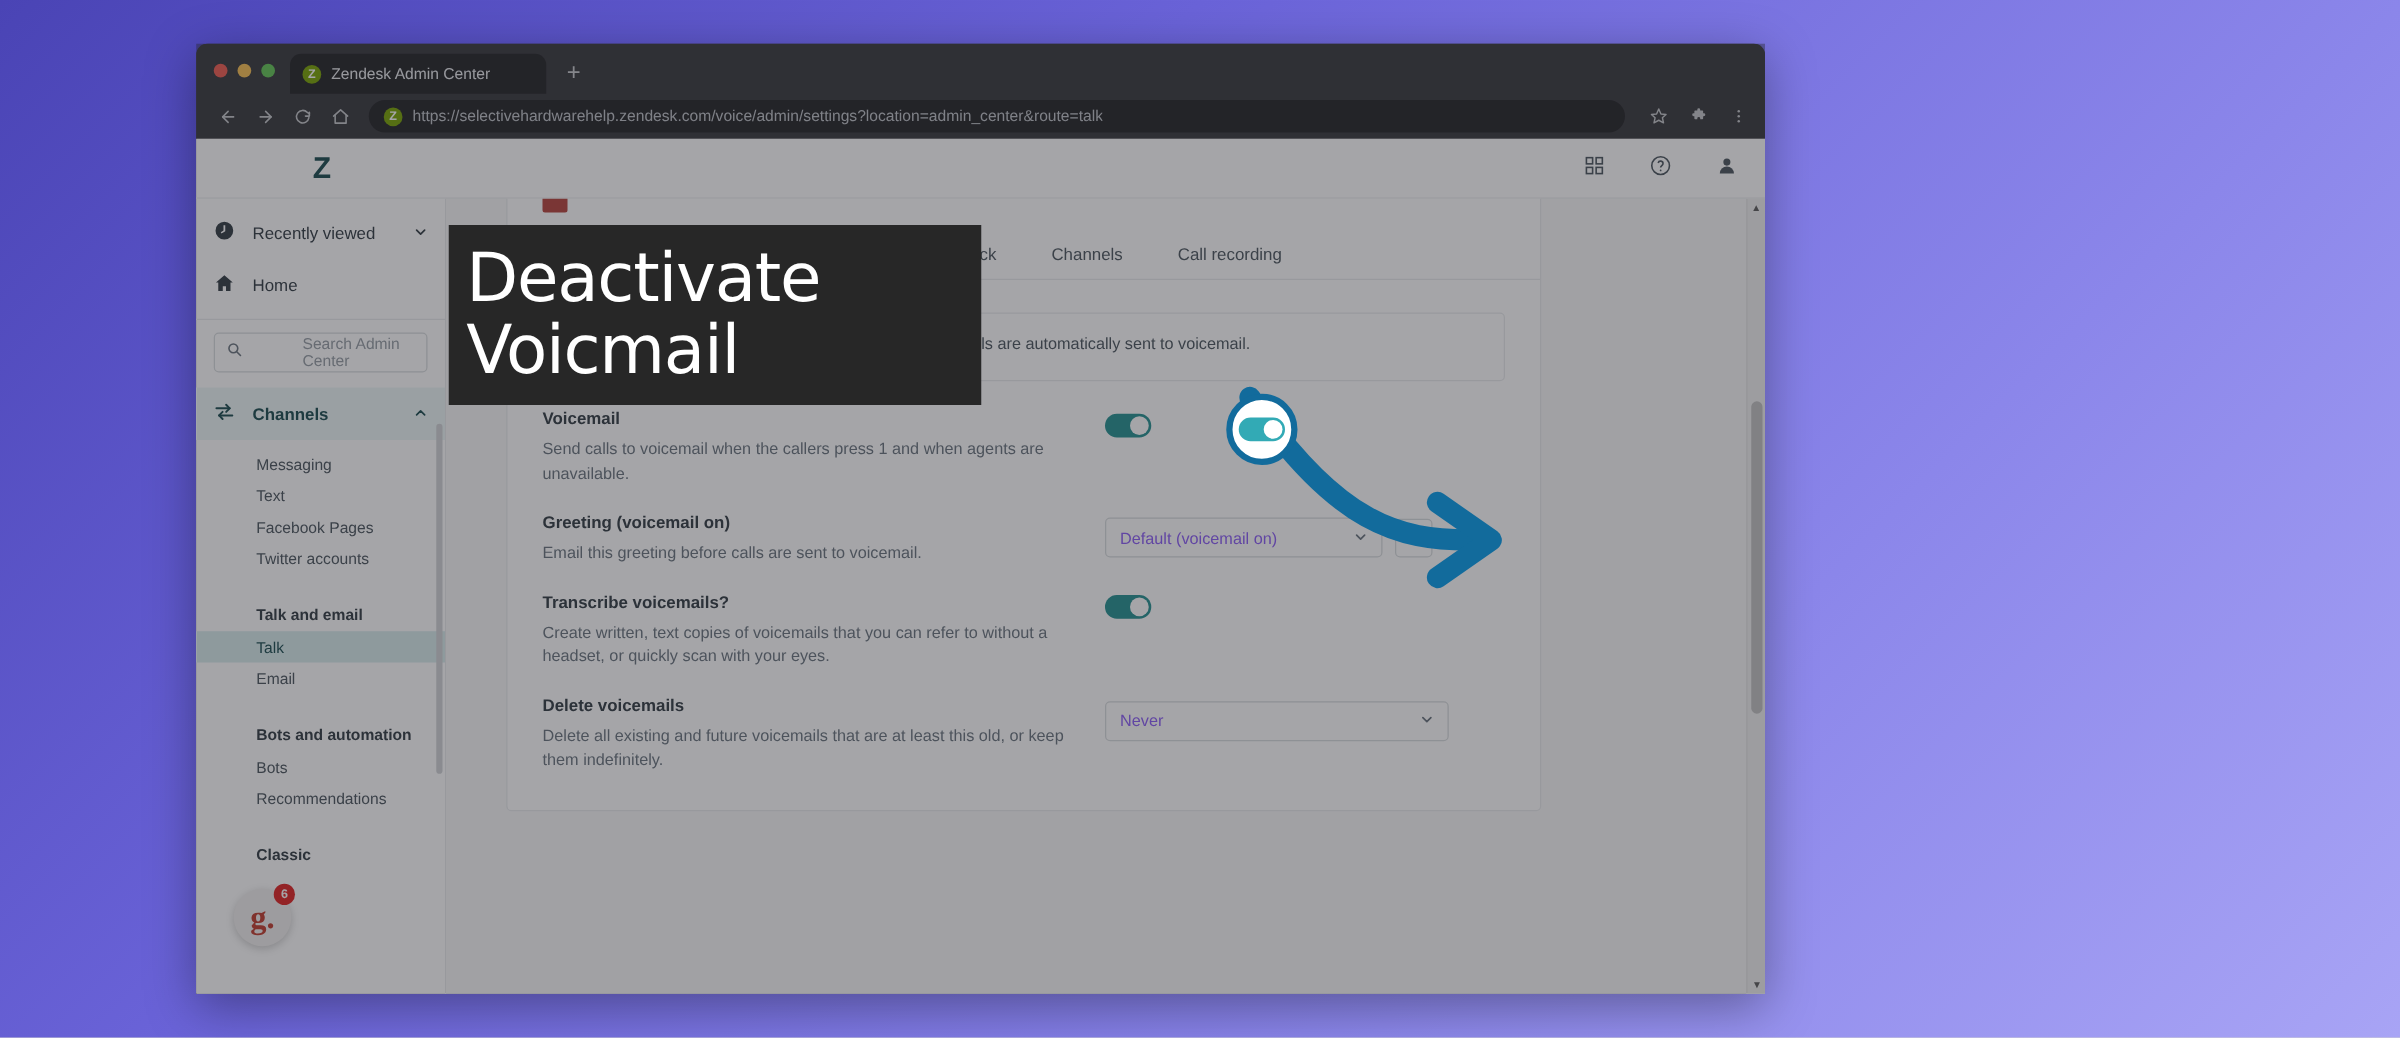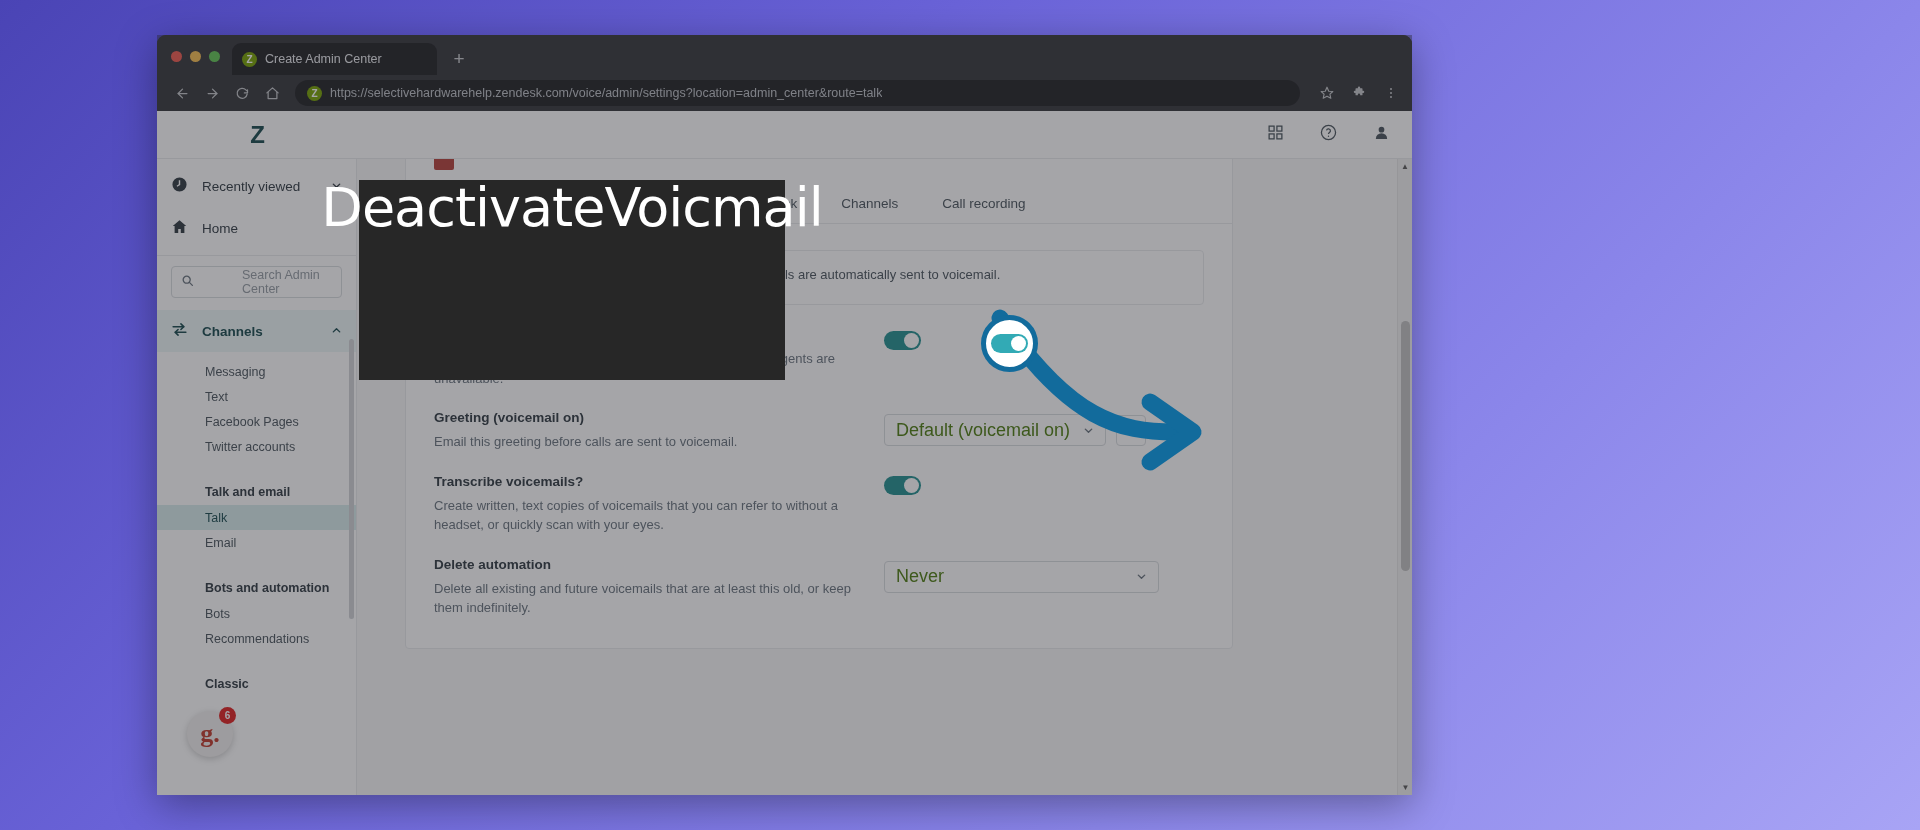--- a/index.html
+++ b/index.html
@@ -208,21 +208,21 @@
     padding: 22px 28px 0; gap: 20px;
   }
   .setting-text { flex: 1 1 auto; max-width: 430px; }
   .setting-title { font-size: 13.5px; font-weight: 700; color: #2f3941; margin-bottom: 7px; }
   .setting-desc { font-size: 13px; color: #68737d; line-height: 1.5; }
   .setting-ctl { flex: 0 0 auto; display: flex; align-items: center; gap: 10px; padding-top: 4px; }
 
   .sel {
     width: 222px; height: 32px; border: 1px solid #d8dcde; border-radius: 4px;
     background: #fff; display: flex; align-items: center; justify-content: space-between;
-    padding: 0 11px; font-size: 18px; color: #4d7c0f; cursor: pointer;
+    padding: 0 11px; font-size: 13px; color: #8b5cf6; cursor: pointer;
   }
   .sel.wide { width: 275px; }
   .sel svg { width: 11px; height: 11px; color: #68737d; }
   .playbtn {
     width: 30px; height: 31px; border: 1px solid #d8dcde; border-radius: 4px;
     background: #fff; display: flex; align-items: center; justify-content: center;
     cursor: pointer;
   }
   .playbtn svg { width: 9px; height: 9px; color: #2f3941; }
 
@@ -250,24 +250,24 @@
   .dimmer {
     position: absolute; left: 157px; top: 35px;
     width: 1255px; height: 760px;
     background: rgba(40,40,48,.42);
     pointer-events: none; z-index: 40;
   }
 
   
   .callout {
     position: absolute; left: 359px; top: 180px;
-    width: 426px; height: 200px;
+    width: 426px; height: 144px;
     background: #272727; z-index: 60;
-    display: flex; flex-direction: row; justify-content: center;
-    padding: 0 24px;
+    display: flex; flex-direction: column; justify-content: center;
+    padding: 0 14px;
   }
   .callout-line {
     color: #fff; font-size: 54px; line-height: 1.05;
     font-weight: 400; letter-spacing: -1px;
     font-family: "DejaVu Sans", sans-serif;
   }
 
   
   .arrow-layer { position: absolute; left: 0; top: 0; width: 1920px; height: 830px; z-index: 55; pointer-events: none; }
   .hl-toggle {
@@ -292,21 +292,21 @@
 <div class="browser">
 
   <div class="tabstrip">
     <div class="traffic">
       <span class="dot red"></span>
       <span class="dot yellow"></span>
       <span class="dot green"></span>
     </div>
     <div class="tab">
       <span class="favicon">Z</span>
-      <span>Create Admin Center</span>
+      <span>Zendesk Admin Center</span>
     </div>
     <div class="newtab">+</div>
   </div>
 
   <div class="omnirow">
     <div class="navbtn">
       <svg viewBox="0 0 24 24" fill="none" stroke="currentColor" stroke-width="2" stroke-linecap="round" stroke-linejoin="round">
           <line x1="19" y1="12" x2="5" y2="12"></line>
           <polyline points="12 19 5 12 12 5"></polyline>
         </svg>
@@ -539,21 +539,21 @@
             </div>
             <div class="setting-ctl" style="padding-top:2px">
               <div class="toggle">
                   <span class="knob"></span>
                 </div>
             </div>
           </div>
 
           <div class="setting-row">
             <div class="setting-text">
-              <div class="setting-title">Delete automation</div>
+              <div class="setting-title">Delete voicemails</div>
               <div class="setting-desc">Delete all existing and future voicemails that are at least this old, or keep them indefinitely.</div>
             </div>
             <div class="setting-ctl">
               <div class="sel wide">
                 <span>Never</span>
                 <span>
                   <svg viewBox="0 0 24 24" fill="none" stroke="currentColor" stroke-width="3" stroke-linecap="round" stroke-linejoin="round">
                       <polyline points="5 9 12 16 19 9"></polyline>
                     </svg>
                 </span>

